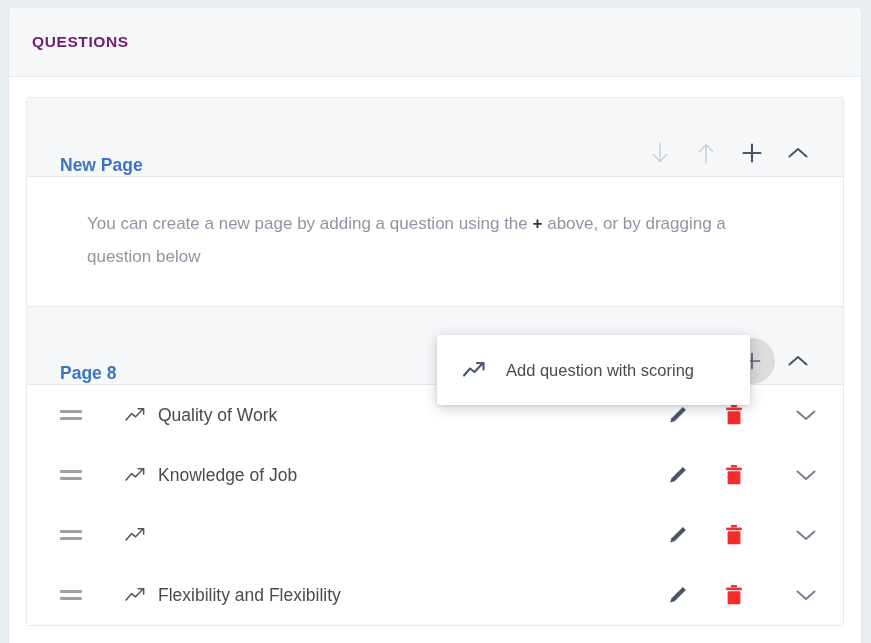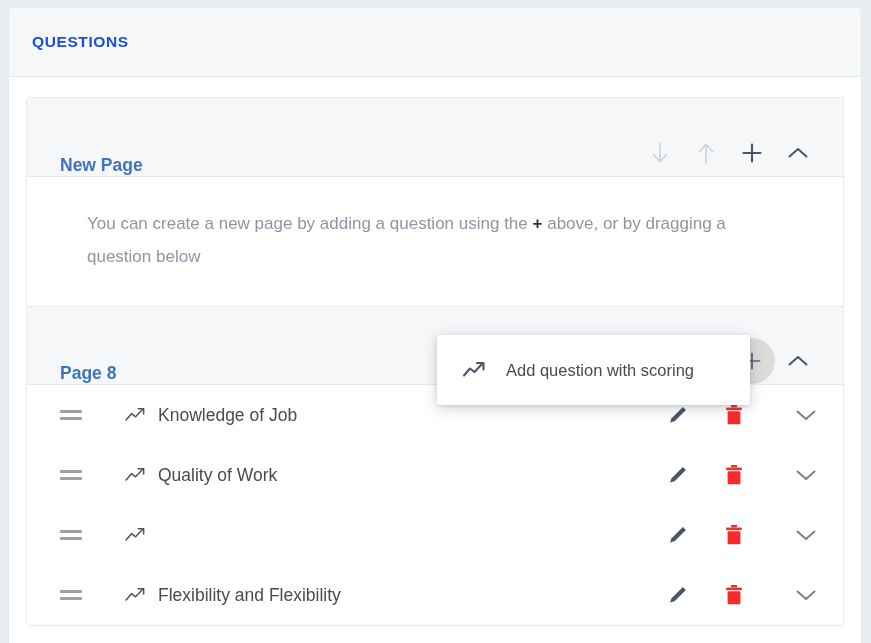--- a/index.html
+++ b/index.html
@@ -36,21 +36,21 @@
     border-bottom: 1px solid #e4e9ee;
     display: flex;
     align-items: center;
     padding-left: 23px;
     box-sizing: border-box;
   }
   .outer-header-title {
     font-size: 15.5px;
     font-weight: bold;
     letter-spacing: 0.6px;
-    color: #1d4ed8;
+    color: #701a75;
     text-transform: uppercase;
   }
   .outer-body {
     padding: 20px 17px 0 17px;
     box-sizing: border-box;
   }
 
   
   .pages-card {
     border: 1px solid #e7ebef;
@@ -312,21 +312,21 @@
             <div class="drag-handle">
               <span></span>
                 <span></span>
             </div>
             <div class="q-type-icon">
               <svg width="24" height="18" viewBox="0 0 26 20">
                 <path d="M2 15.5 L8 8.5 L12.5 12 L21 3" stroke="#555" stroke-width="1.7" fill="none" stroke-linecap="round" stroke-linejoin="round"></path>
                 <path d="M15.5 3 L21.5 3 L21.5 9" stroke="#555" stroke-width="1.7" fill="none" stroke-linecap="round" stroke-linejoin="round"></path>
               </svg>
             </div>
-            <div class="q-label">Knowledge of Job</div>
+            <div class="q-label">Quality of Work</div>
             <div class="q-spacer"></div>
             <div class="q-actions">
               <button class="icon-btn">
                 <span>
                   <svg width="24" height="24" viewBox="0 0 24 24">
                     <path d="M4 19.5 L5.6 15.2 L16.4 4.4 L19.4 7.4 L8.6 18.2 Z" fill="#4a5568"></path>
                     <path d="M16.4 4.4 L19.4 7.4" stroke="#4a5568" stroke-width="1.4"></path>
                   </svg>
                 </span>
               </button>
@@ -353,21 +353,21 @@
             <div class="drag-handle">
               <span></span>
                 <span></span>
             </div>
             <div class="q-type-icon">
               <svg width="24" height="18" viewBox="0 0 26 20">
                 <path d="M2 15.5 L8 8.5 L12.5 12 L21 3" stroke="#555" stroke-width="1.7" fill="none" stroke-linecap="round" stroke-linejoin="round"></path>
                 <path d="M15.5 3 L21.5 3 L21.5 9" stroke="#555" stroke-width="1.7" fill="none" stroke-linecap="round" stroke-linejoin="round"></path>
               </svg>
             </div>
-            <div class="q-label">Quality of Work</div>
+            <div class="q-label">Knowledge of Job</div>
             <div class="q-spacer"></div>
             <div class="q-actions">
               <button class="icon-btn">
                 <span>
                   <svg width="24" height="24" viewBox="0 0 24 24">
                     <path d="M4 19.5 L5.6 15.2 L16.4 4.4 L19.4 7.4 L8.6 18.2 Z" fill="#4a5568"></path>
                     <path d="M16.4 4.4 L19.4 7.4" stroke="#4a5568" stroke-width="1.4"></path>
                   </svg>
                 </span>
               </button>

